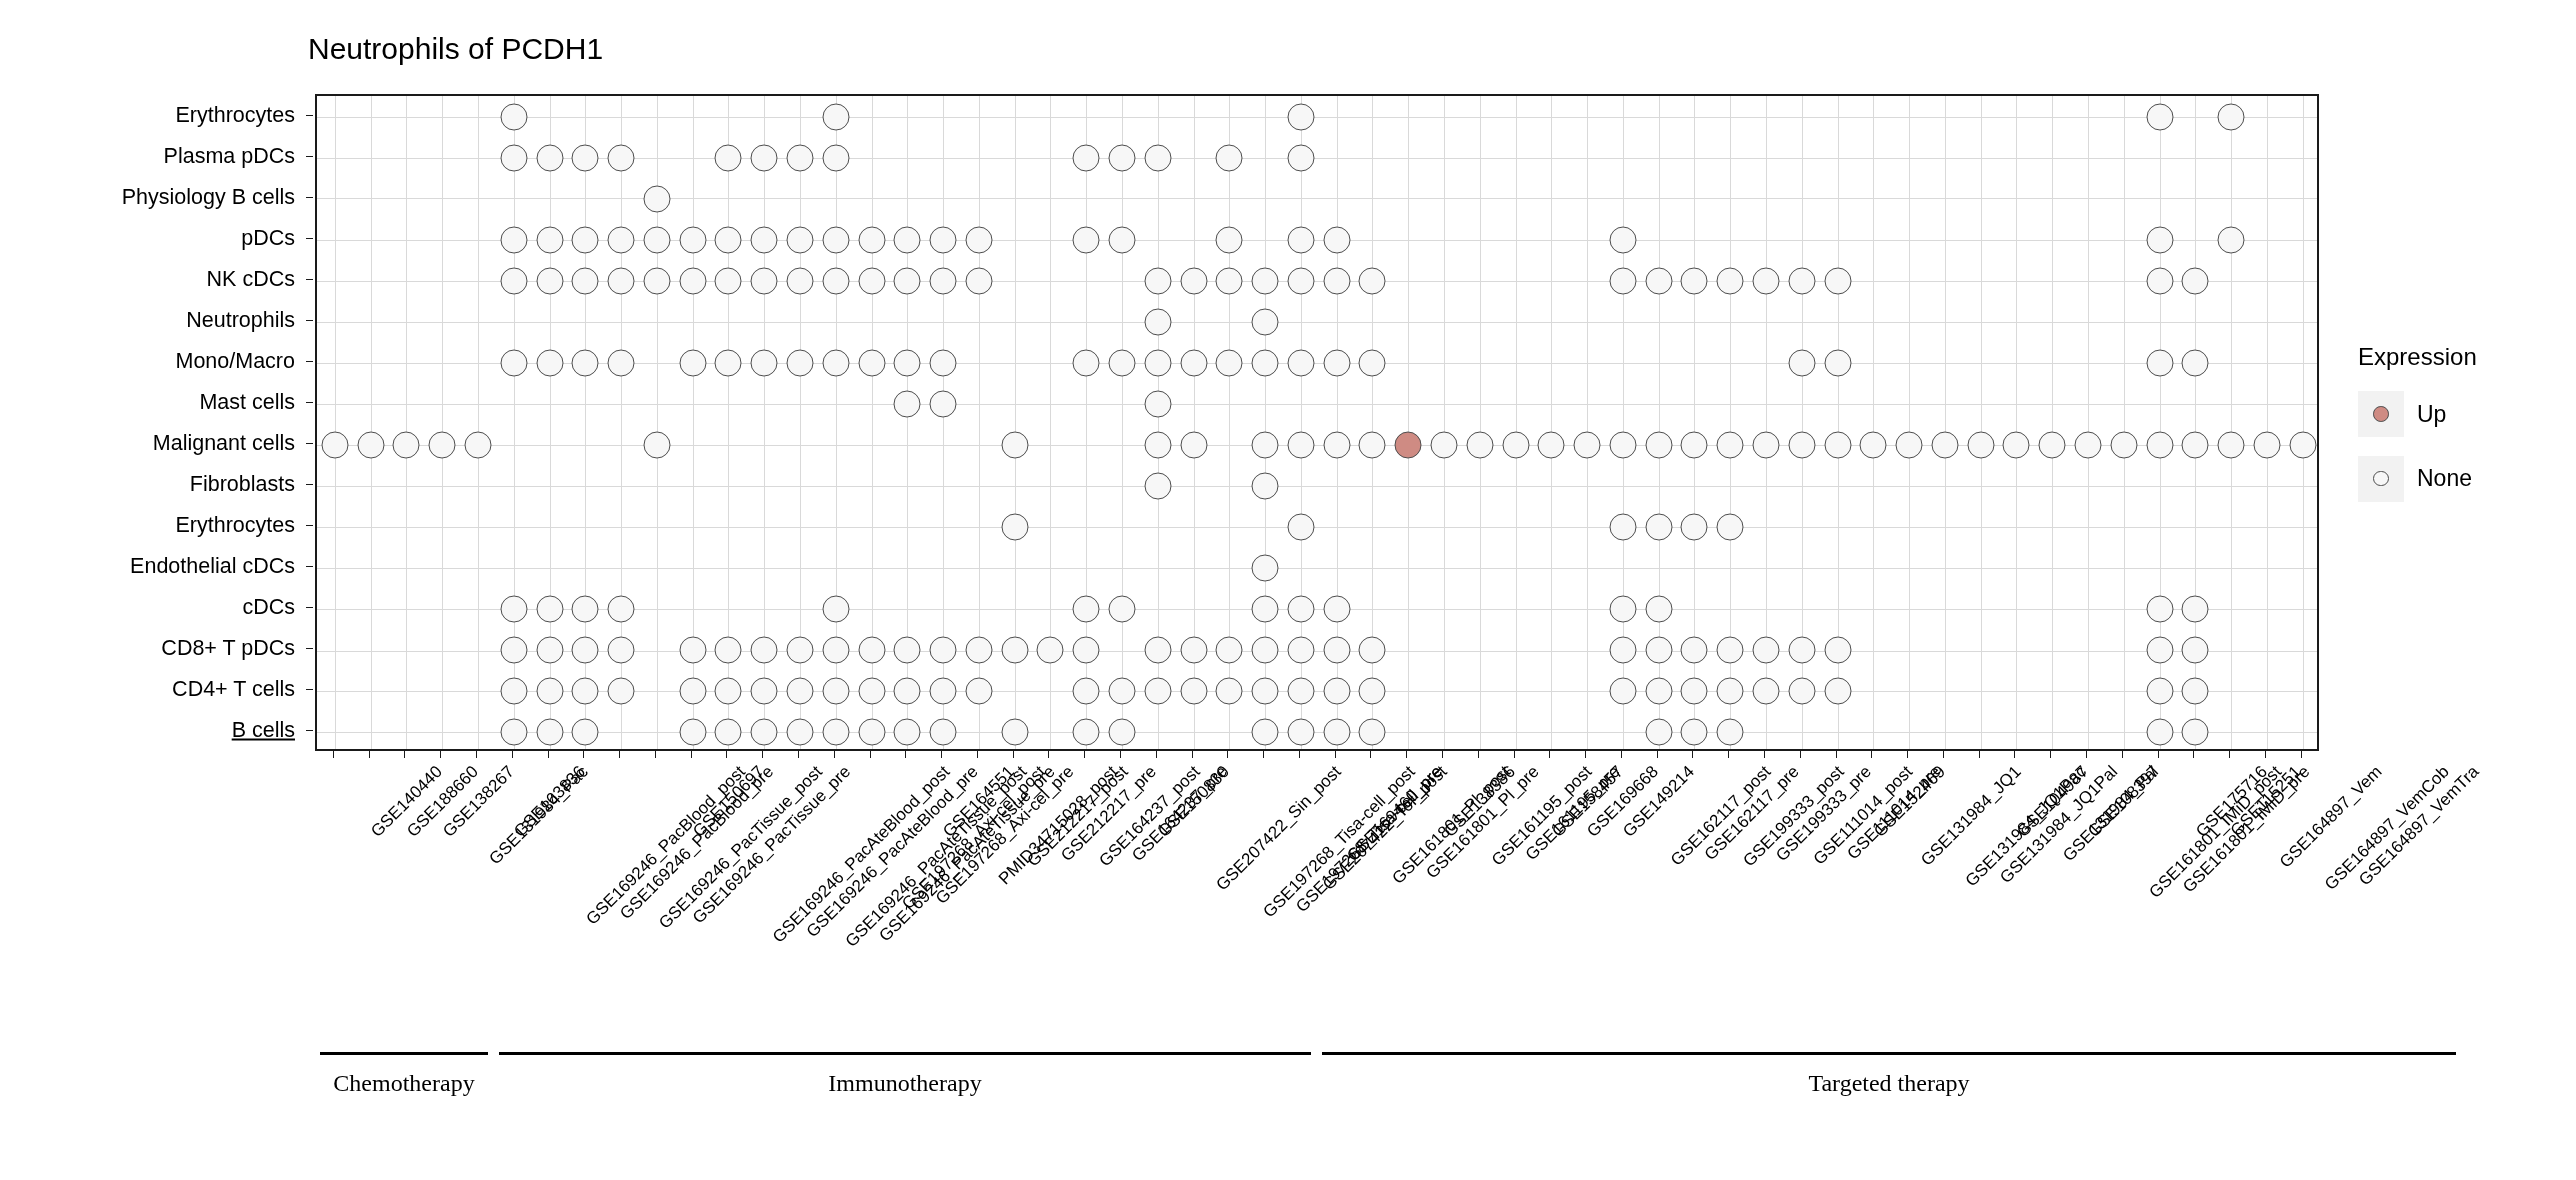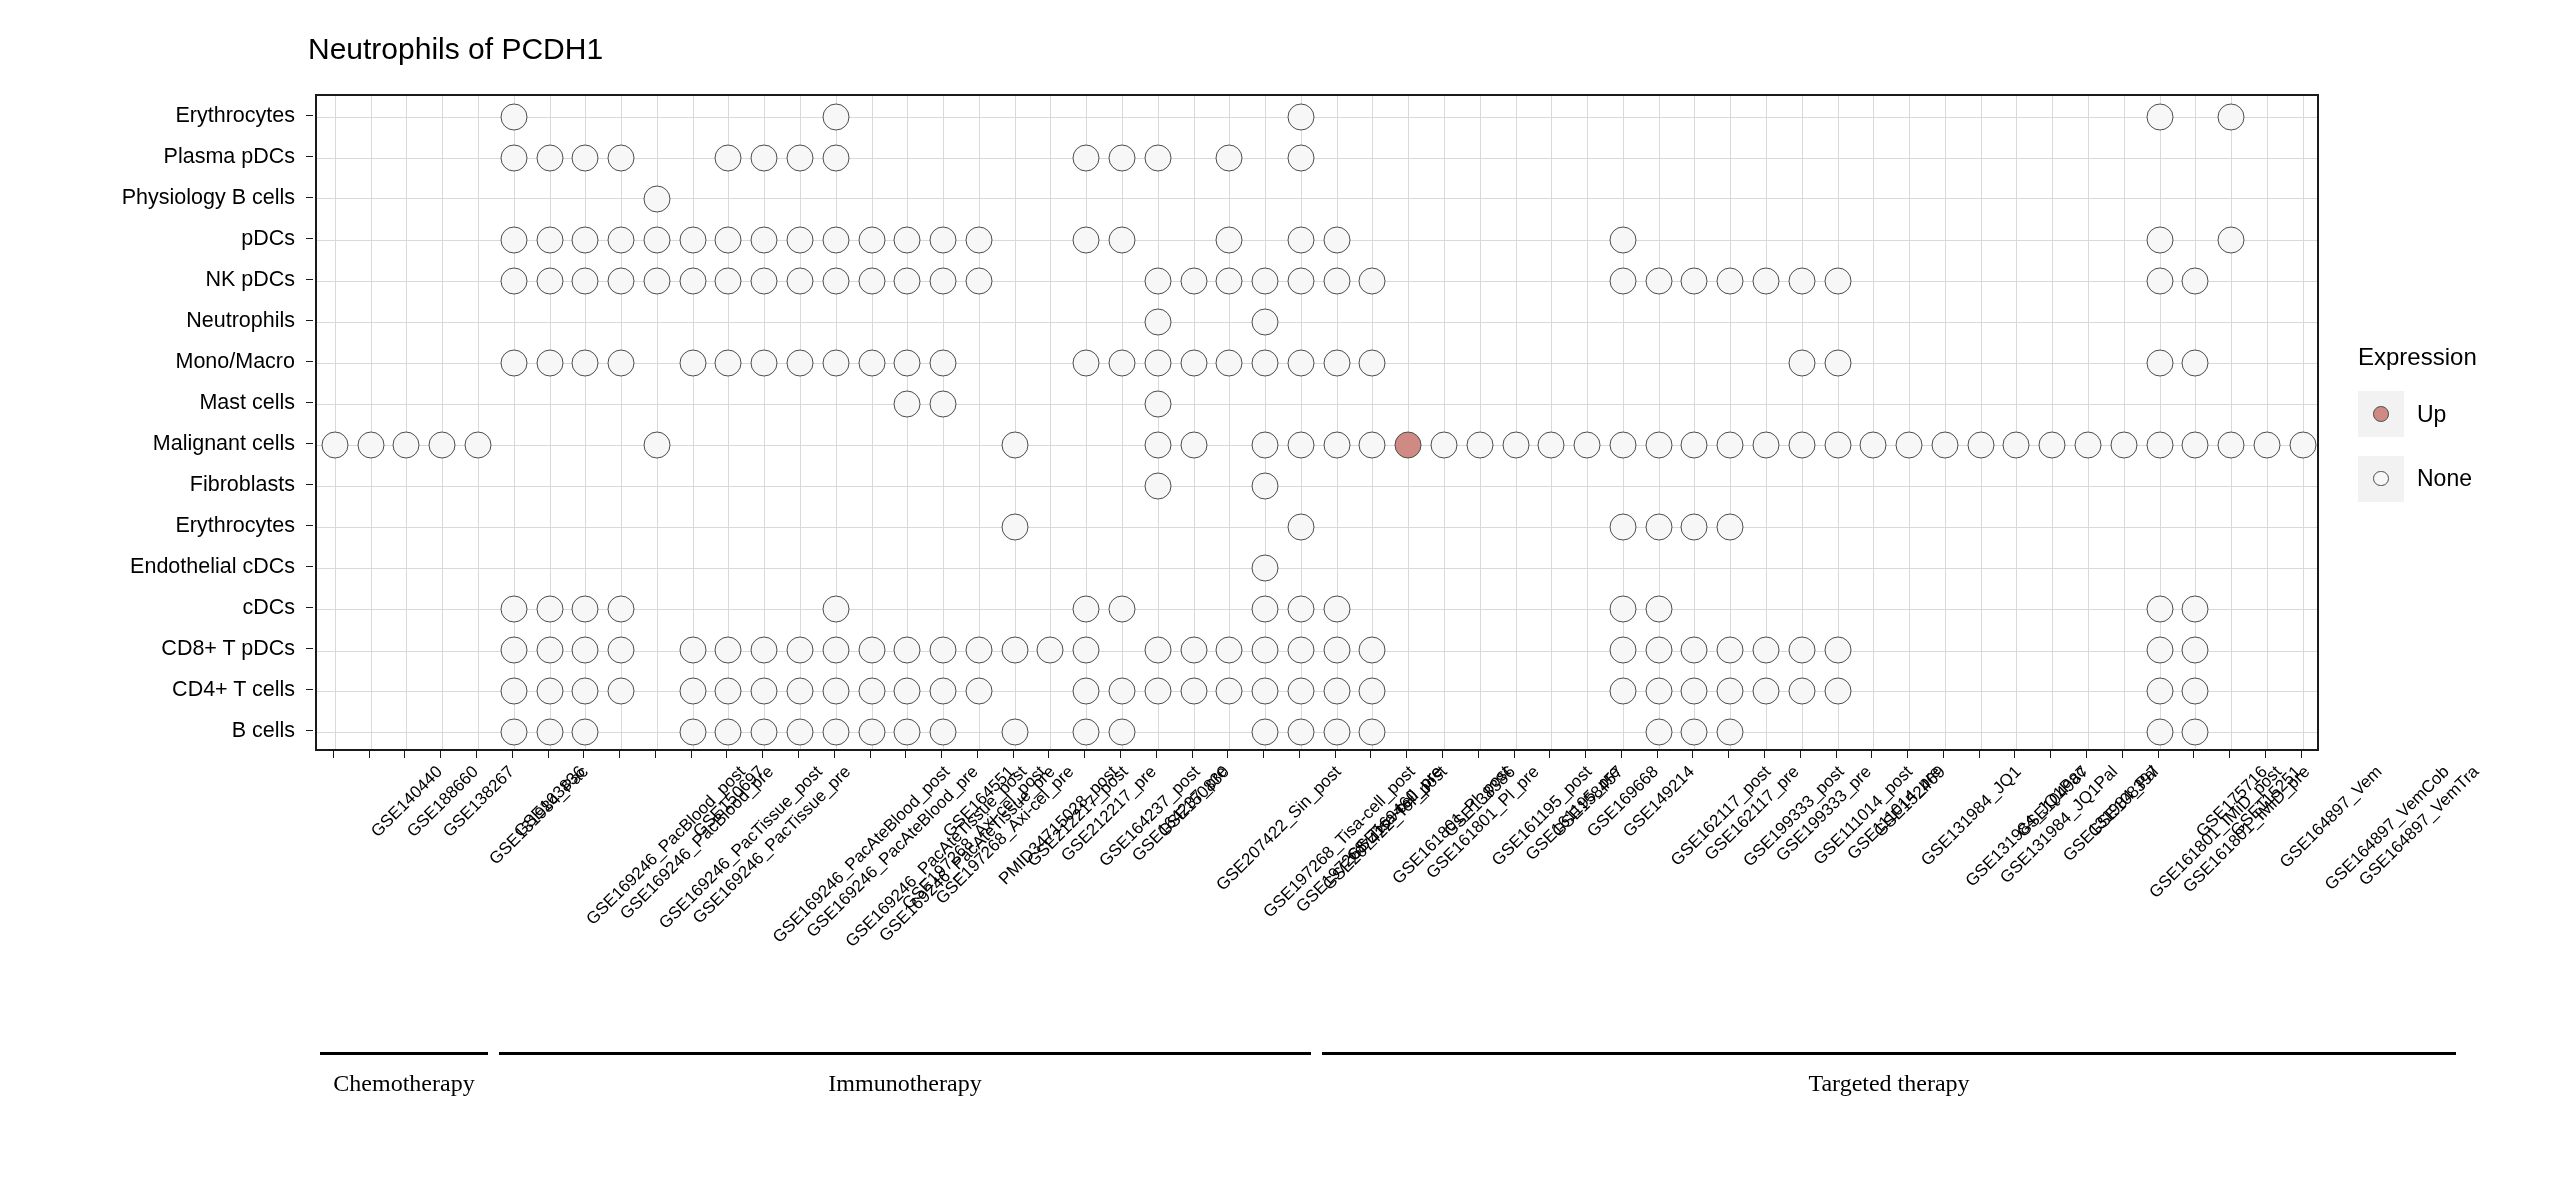--- a/index.html
+++ b/index.html
@@ -471,21 +471,21 @@
     </div>
   <div id="y-axis-labels" style="left: 0px; top: 94px; width: 315px; height: 657px;">
       <div class="ylabel" style="top: 20.5px; right: 20px;">Erythrocytes</div>
       <div class="ytick" style="top: 20.5px; left: 306px;"></div>
       <div class="ylabel" style="top: 62px; right: 20px;">Plasma pDCs</div>
       <div class="ytick" style="top: 62px; left: 306px;"></div>
       <div class="ylabel" style="top: 103px; right: 20px;">Physiology B cells</div>
       <div class="ytick" style="top: 103px; left: 306px;"></div>
       <div class="ylabel" style="top: 144px; right: 20px;">pDCs</div>
       <div class="ytick" style="top: 144px; left: 306px;"></div>
-      <div class="ylabel" style="top: 185px; right: 20px;">NK pDCs</div>
+      <div class="ylabel" style="top: 185px; right: 20px;">NK cDCs</div>
       <div class="ytick" style="top: 185px; left: 306px;"></div>
       <div class="ylabel" style="top: 226px; right: 20px;">Neutrophils</div>
       <div class="ytick" style="top: 226px; left: 306px;"></div>
       <div class="ylabel" style="top: 267px; right: 20px;">Mono/Macro</div>
       <div class="ytick" style="top: 267px; left: 306px;"></div>
       <div class="ylabel" style="top: 308px; right: 20px;">Mast cells</div>
       <div class="ytick" style="top: 308px; left: 306px;"></div>
       <div class="ylabel" style="top: 349px; right: 20px;">Malignant cells</div>
       <div class="ytick" style="top: 349px; left: 306px;"></div>
       <div class="ylabel" style="top: 390px; right: 20px;">Fibroblasts</div>
@@ -493,21 +493,21 @@
       <div class="ylabel" style="top: 431px; right: 20px;">Erythrocytes</div>
       <div class="ytick" style="top: 431px; left: 306px;"></div>
       <div class="ylabel" style="top: 472px; right: 20px;">Endothelial cDCs</div>
       <div class="ytick" style="top: 472px; left: 306px;"></div>
       <div class="ylabel" style="top: 513px; right: 20px;">cDCs</div>
       <div class="ytick" style="top: 513px; left: 306px;"></div>
       <div class="ylabel" style="top: 554px; right: 20px;">CD8+ T pDCs</div>
       <div class="ytick" style="top: 554px; left: 306px;"></div>
       <div class="ylabel" style="top: 595px; right: 20px;">CD4+ T cells</div>
       <div class="ytick" style="top: 595px; left: 306px;"></div>
-      <div class="ylabel" style="top: 636px; right: 20px;">B cells</div>
+      <div class="ylabel" style="top: 636px; right: 20px; text-decoration: underline;">B cells</div>
       <div class="ytick" style="top: 636px; left: 306px;"></div>
     </div>
   <div id="x-axis-labels" style="position: absolute; left: 315px; top: 751px; width: 2004px; height: 301px;">
       <div class="xtick" style="left: 18px; top: 0px;"></div>
       <div class="xlabel" style="left: 25px; top: 11.4px;">GSE140440</div>
       <div class="xtick" style="left: 54px; top: 0px;"></div>
       <div class="xlabel" style="left: 61px; top: 11.4px;">GSE188660</div>
       <div class="xtick" style="left: 89px; top: 0px;"></div>
       <div class="xlabel" style="left: 97px; top: 11.4px;">GSE138267</div>
       <div class="xtick" style="left: 125px; top: 0px;"></div>

